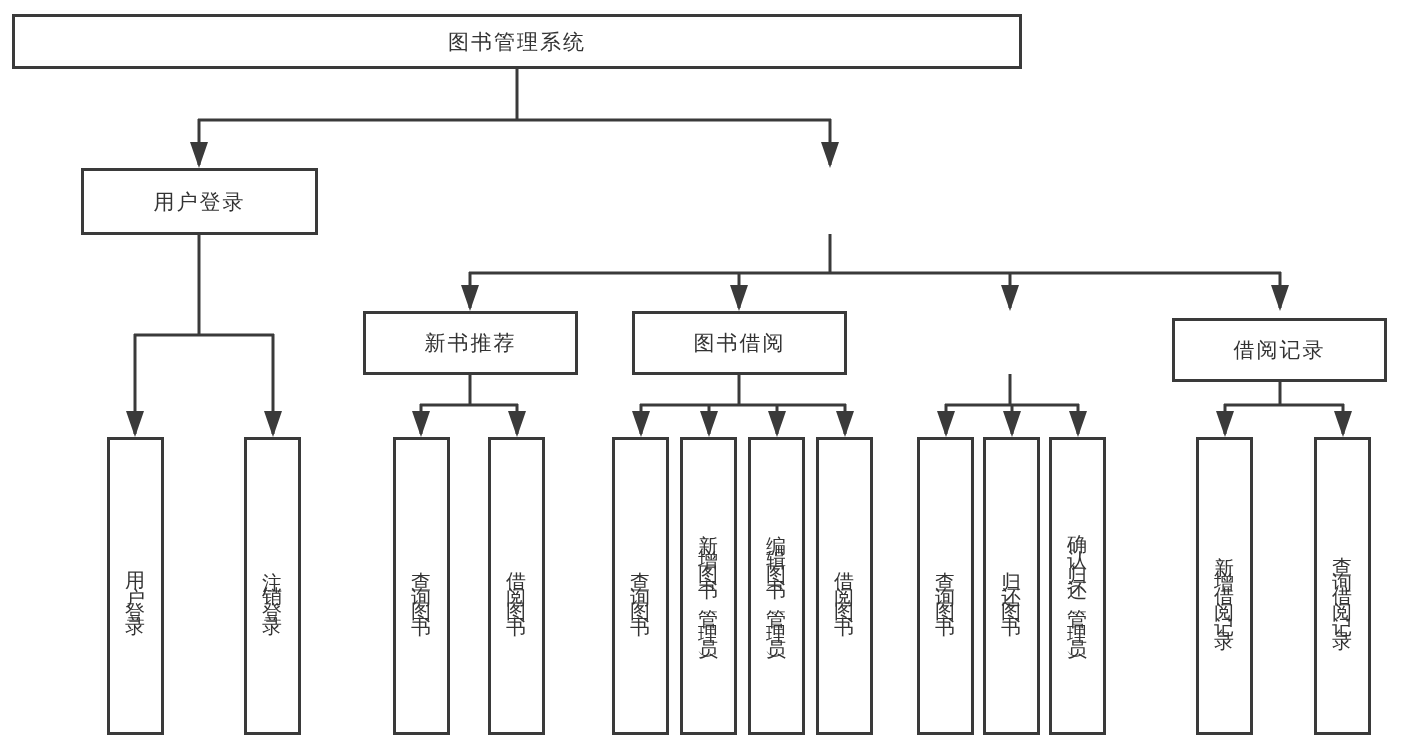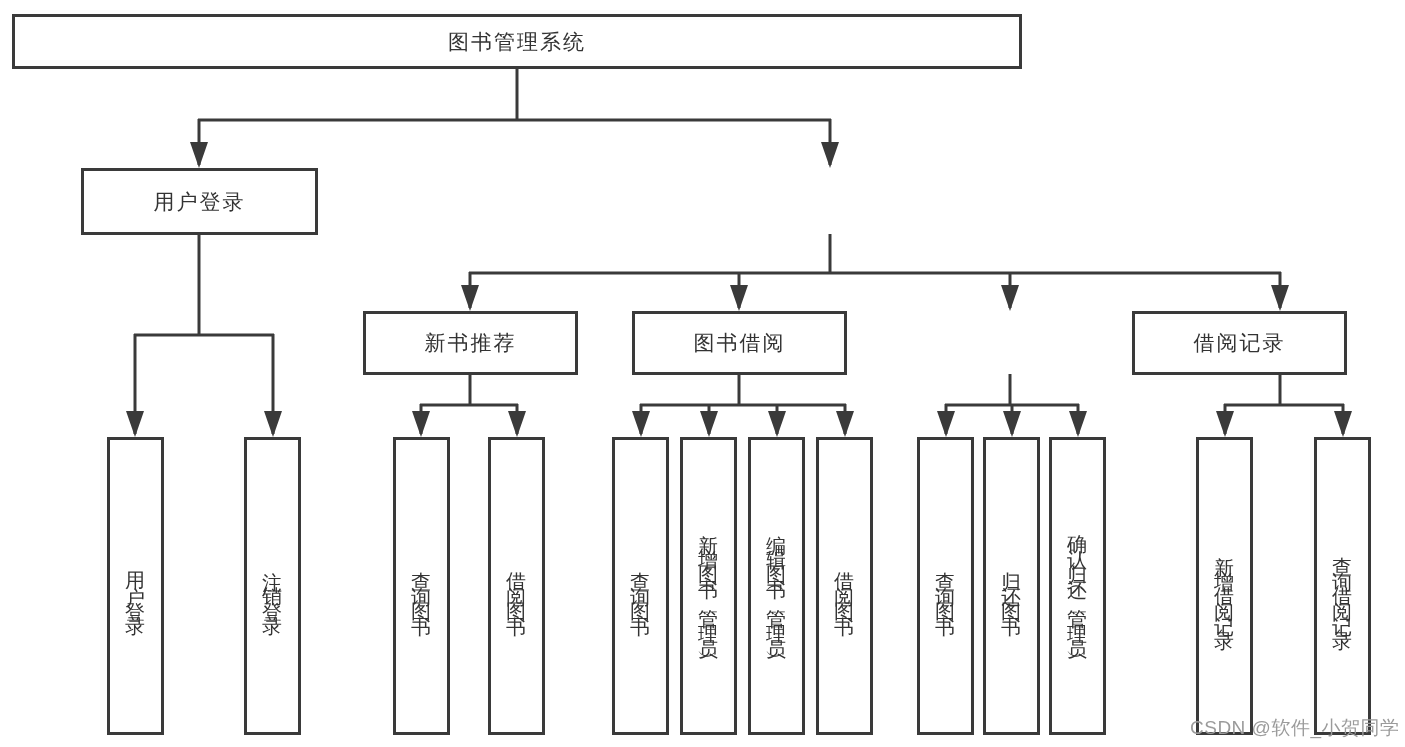--- a/index.html
+++ b/index.html
@@ -118,35 +118,34 @@
     <line class="ln" x1="1225" y1="404" x2="1225" y2="434" marker-end="url(#arrow)"></line>
     <line class="ln" x1="1343" y1="404" x2="1343" y2="434" marker-end="url(#arrow)"></line>
   </svg>
 
   <div class="box hbox root-box">图书管理系统</div>
 
   <div class="box hbox l2-box" style="left:81px;">用户登录</div>
 
   <div class="box hbox l3-box" style="left:363px;">新书推荐</div>
   <div class="box hbox l3-box" style="left:632px;">图书借阅</div>
-  <div class="box hbox l3-box" style="left:1132px;">借阅记录</div>
+  <div class="box hbox l3-box" style="left:1172px;margin-top:7px;">借阅记录</div>
 
   <div class="box vbox" style="left:107px;">用户登录</div>
   <div class="box vbox" style="left:244px;">注销登录</div>
 
   <div class="box vbox" style="left:393px;">查询图书</div>
   <div class="box vbox" style="left:488px;">借阅图书</div>
 
   <div class="box vbox" style="left:612px;">查询图书</div>
   <div class="box vbox" style="left:680px;">新增图书（管理员）</div>
   <div class="box vbox" style="left:748px;">编辑图书（管理员）</div>
   <div class="box vbox" style="left:816px;">借阅图书</div>
 
   <div class="box vbox" style="left:917px;">查询图书</div>
   <div class="box vbox" style="left:983px;">归还图书</div>
   <div class="box vbox" style="left:1049px;">确认归还（管理员）</div>
 
   <div class="box vbox" style="left:1196px;">新增借阅记录</div>
   <div class="box vbox" style="left:1314px;">查询借阅记录</div>
 
-  <div class="watermark">CSDN @软件_小贺同学</div>
 
 </div>
 
 </body></html>

